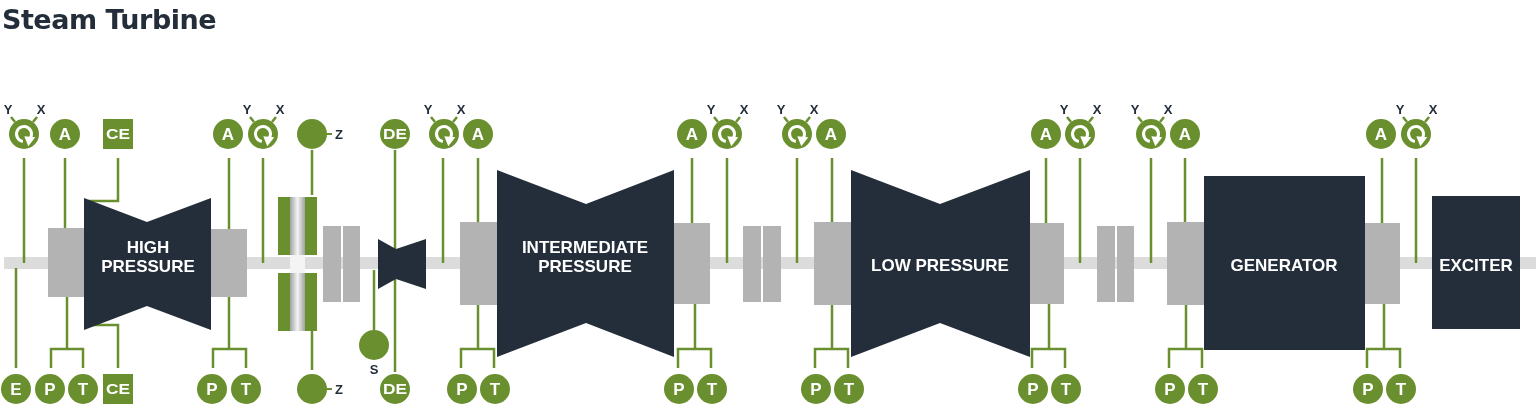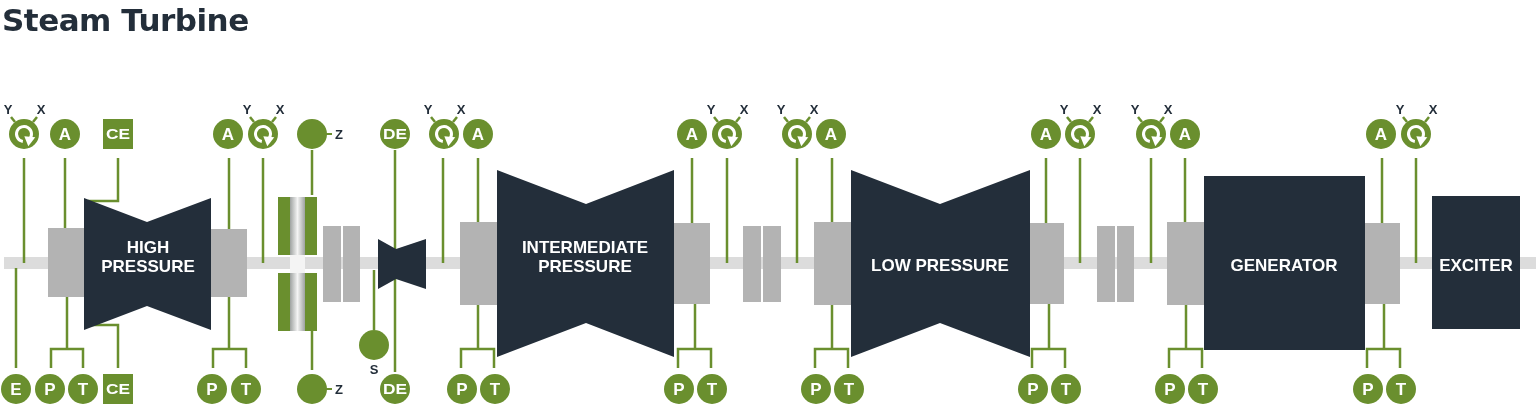--- a/index.html
+++ b/index.html
@@ -1,17 +1,17 @@
 <!DOCTYPE html>
 <html><head>
 <meta charset="utf-8">
 <style>
   html, body { margin: 0; padding: 0; background: #ffffff; }
   body { width: 1536px; height: 408px; position: relative; overflow: hidden; font-family: "Liberation Sans", sans-serif; }
-  .title { position: absolute; left: 2px; top: 0px; font-size: 31px; font-weight: 700; color: #232e3a; font-family: "DejaVu Sans", sans-serif; letter-spacing: -0.5px; line-height: 40px; }
+  .title { position: absolute; left: 2px; top: 0px; font-size: 27px; font-weight: 700; color: #232e3a; font-family: "DejaVu Sans", sans-serif; letter-spacing: -0.5px; line-height: 40px; }
   svg { position: absolute; left: 0; top: 0; }
   .lbl { font-family: "Liberation Sans", sans-serif; font-weight: 700; fill: #ffffff; }
   .axis { font-family: "Liberation Sans", sans-serif; font-weight: 700; fill: #232e3a; font-size: 13px; }
   .comp { font-family: "Liberation Sans", sans-serif; font-weight: 700; fill: #ffffff; font-size: 17px; }
 </style>
 </head>
 <body>
 
 <div class="title">Steam Turbine</div>
 

